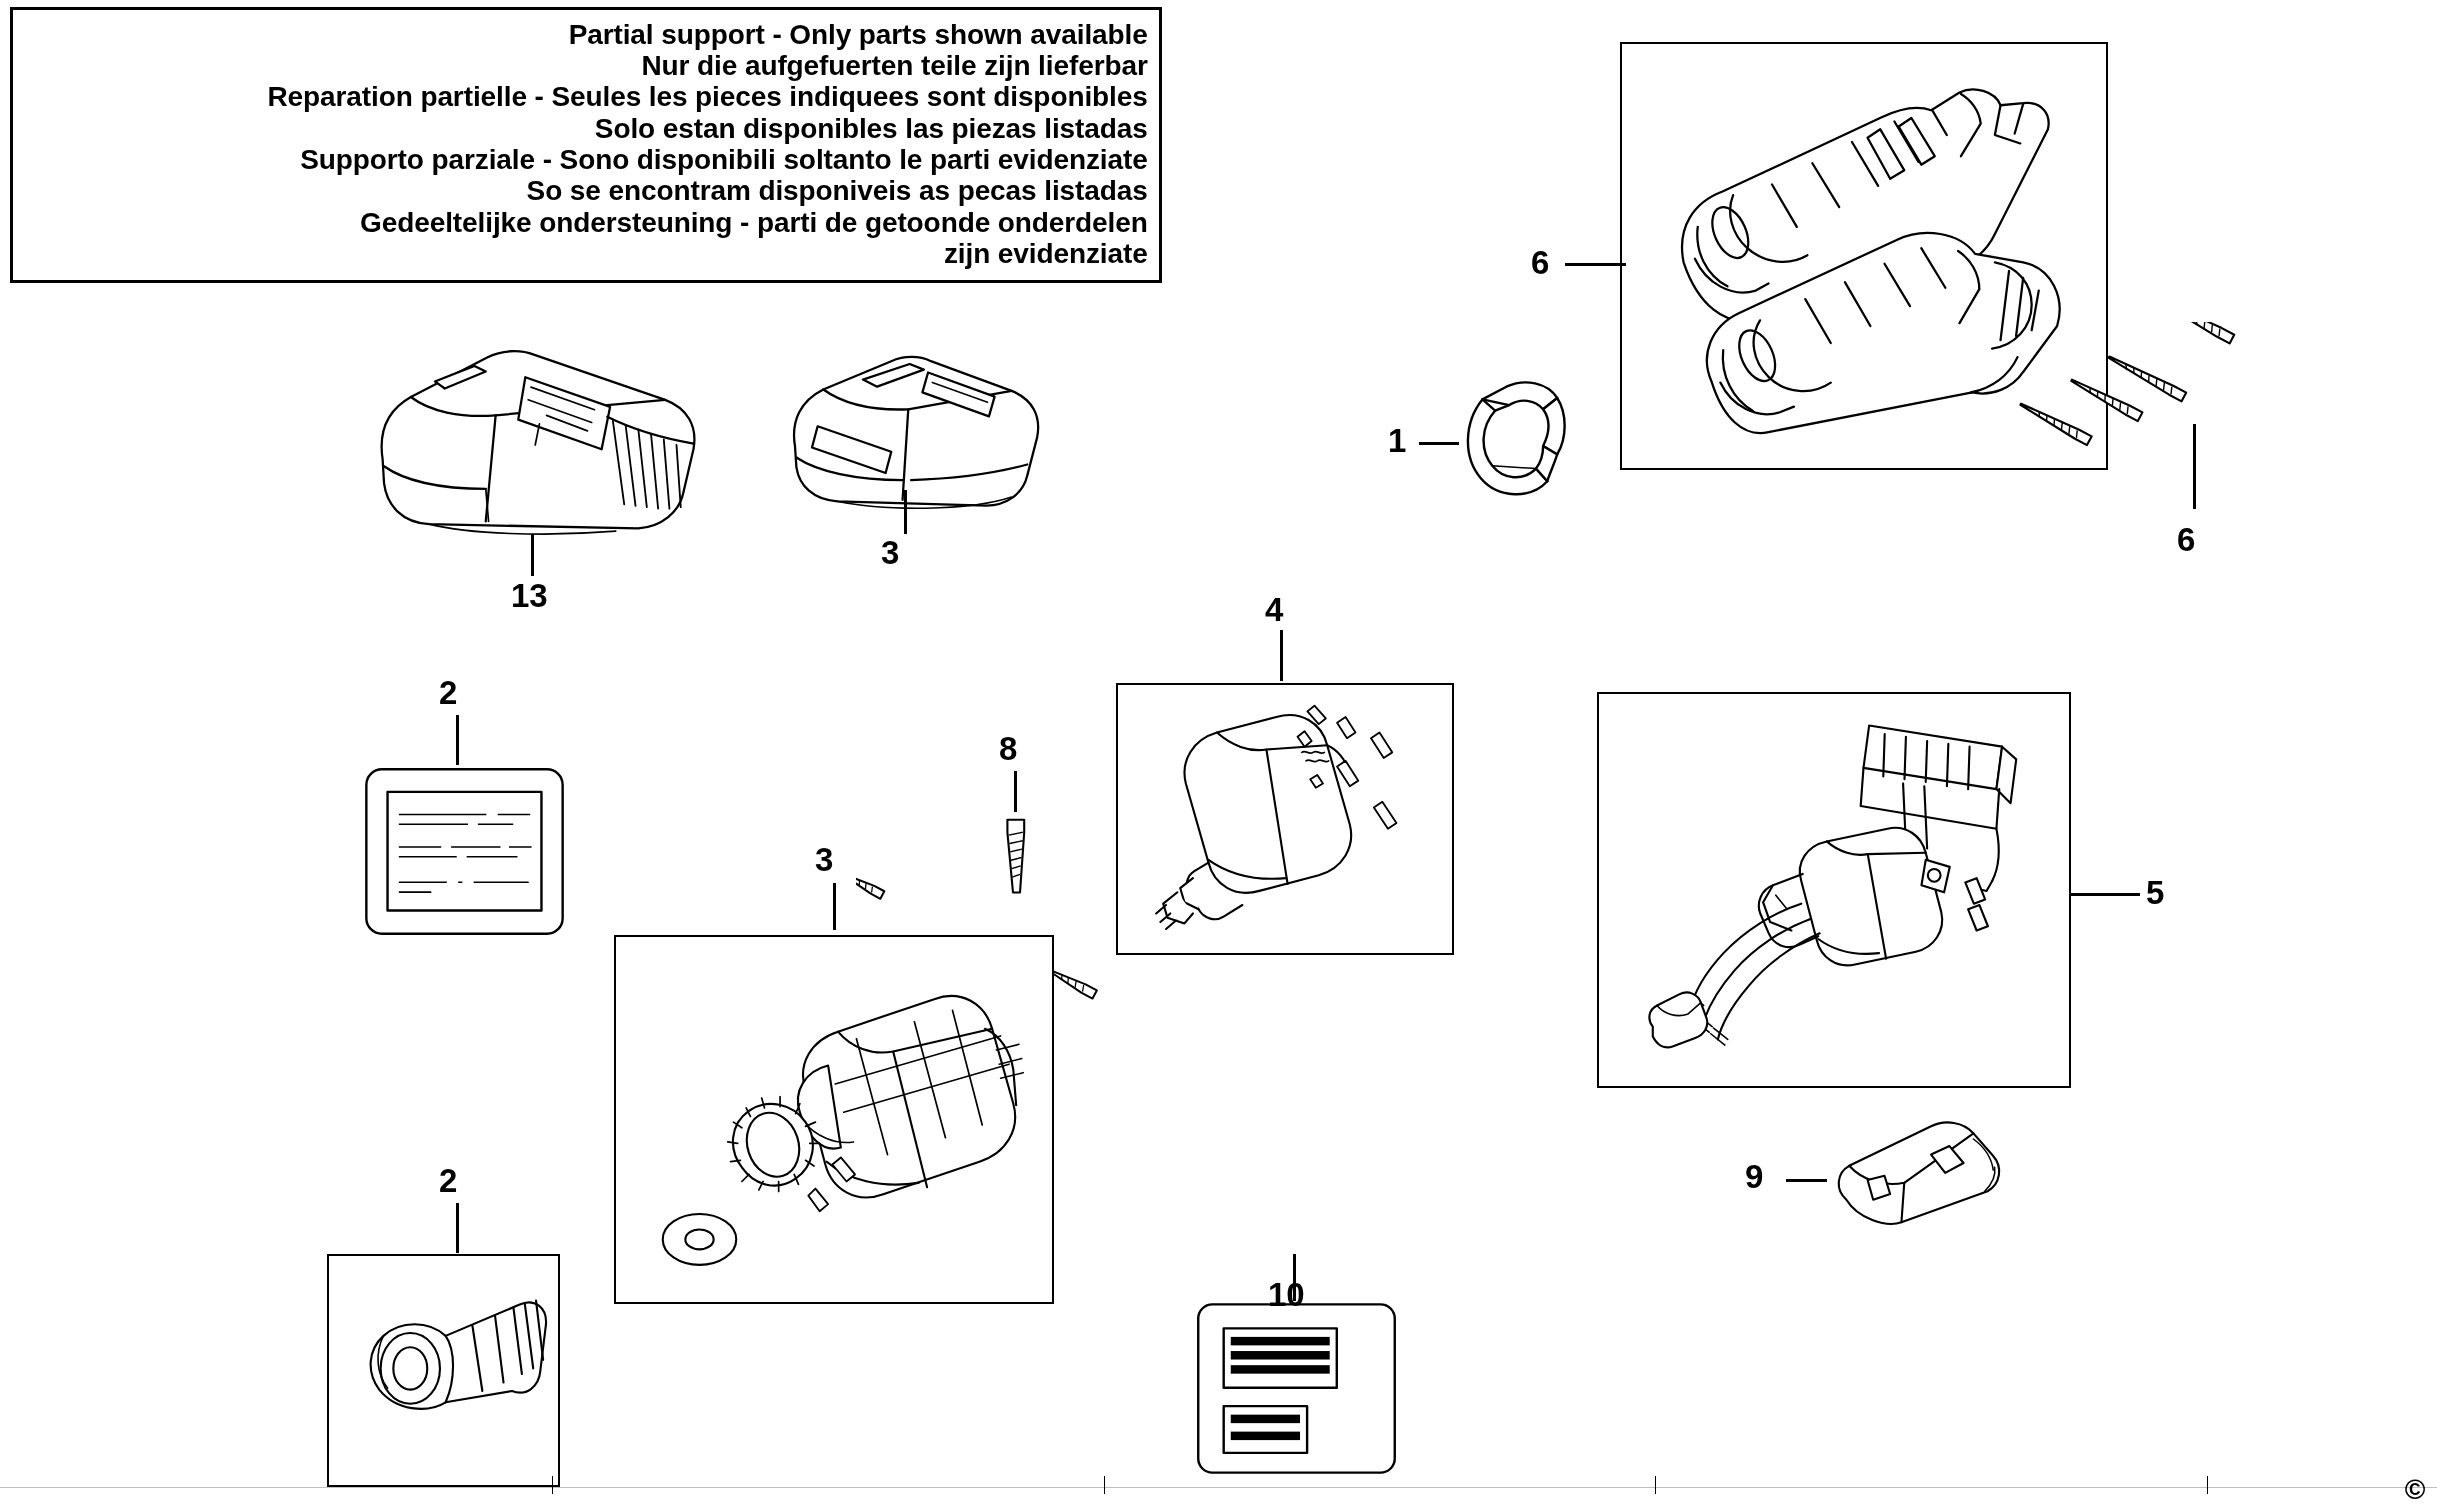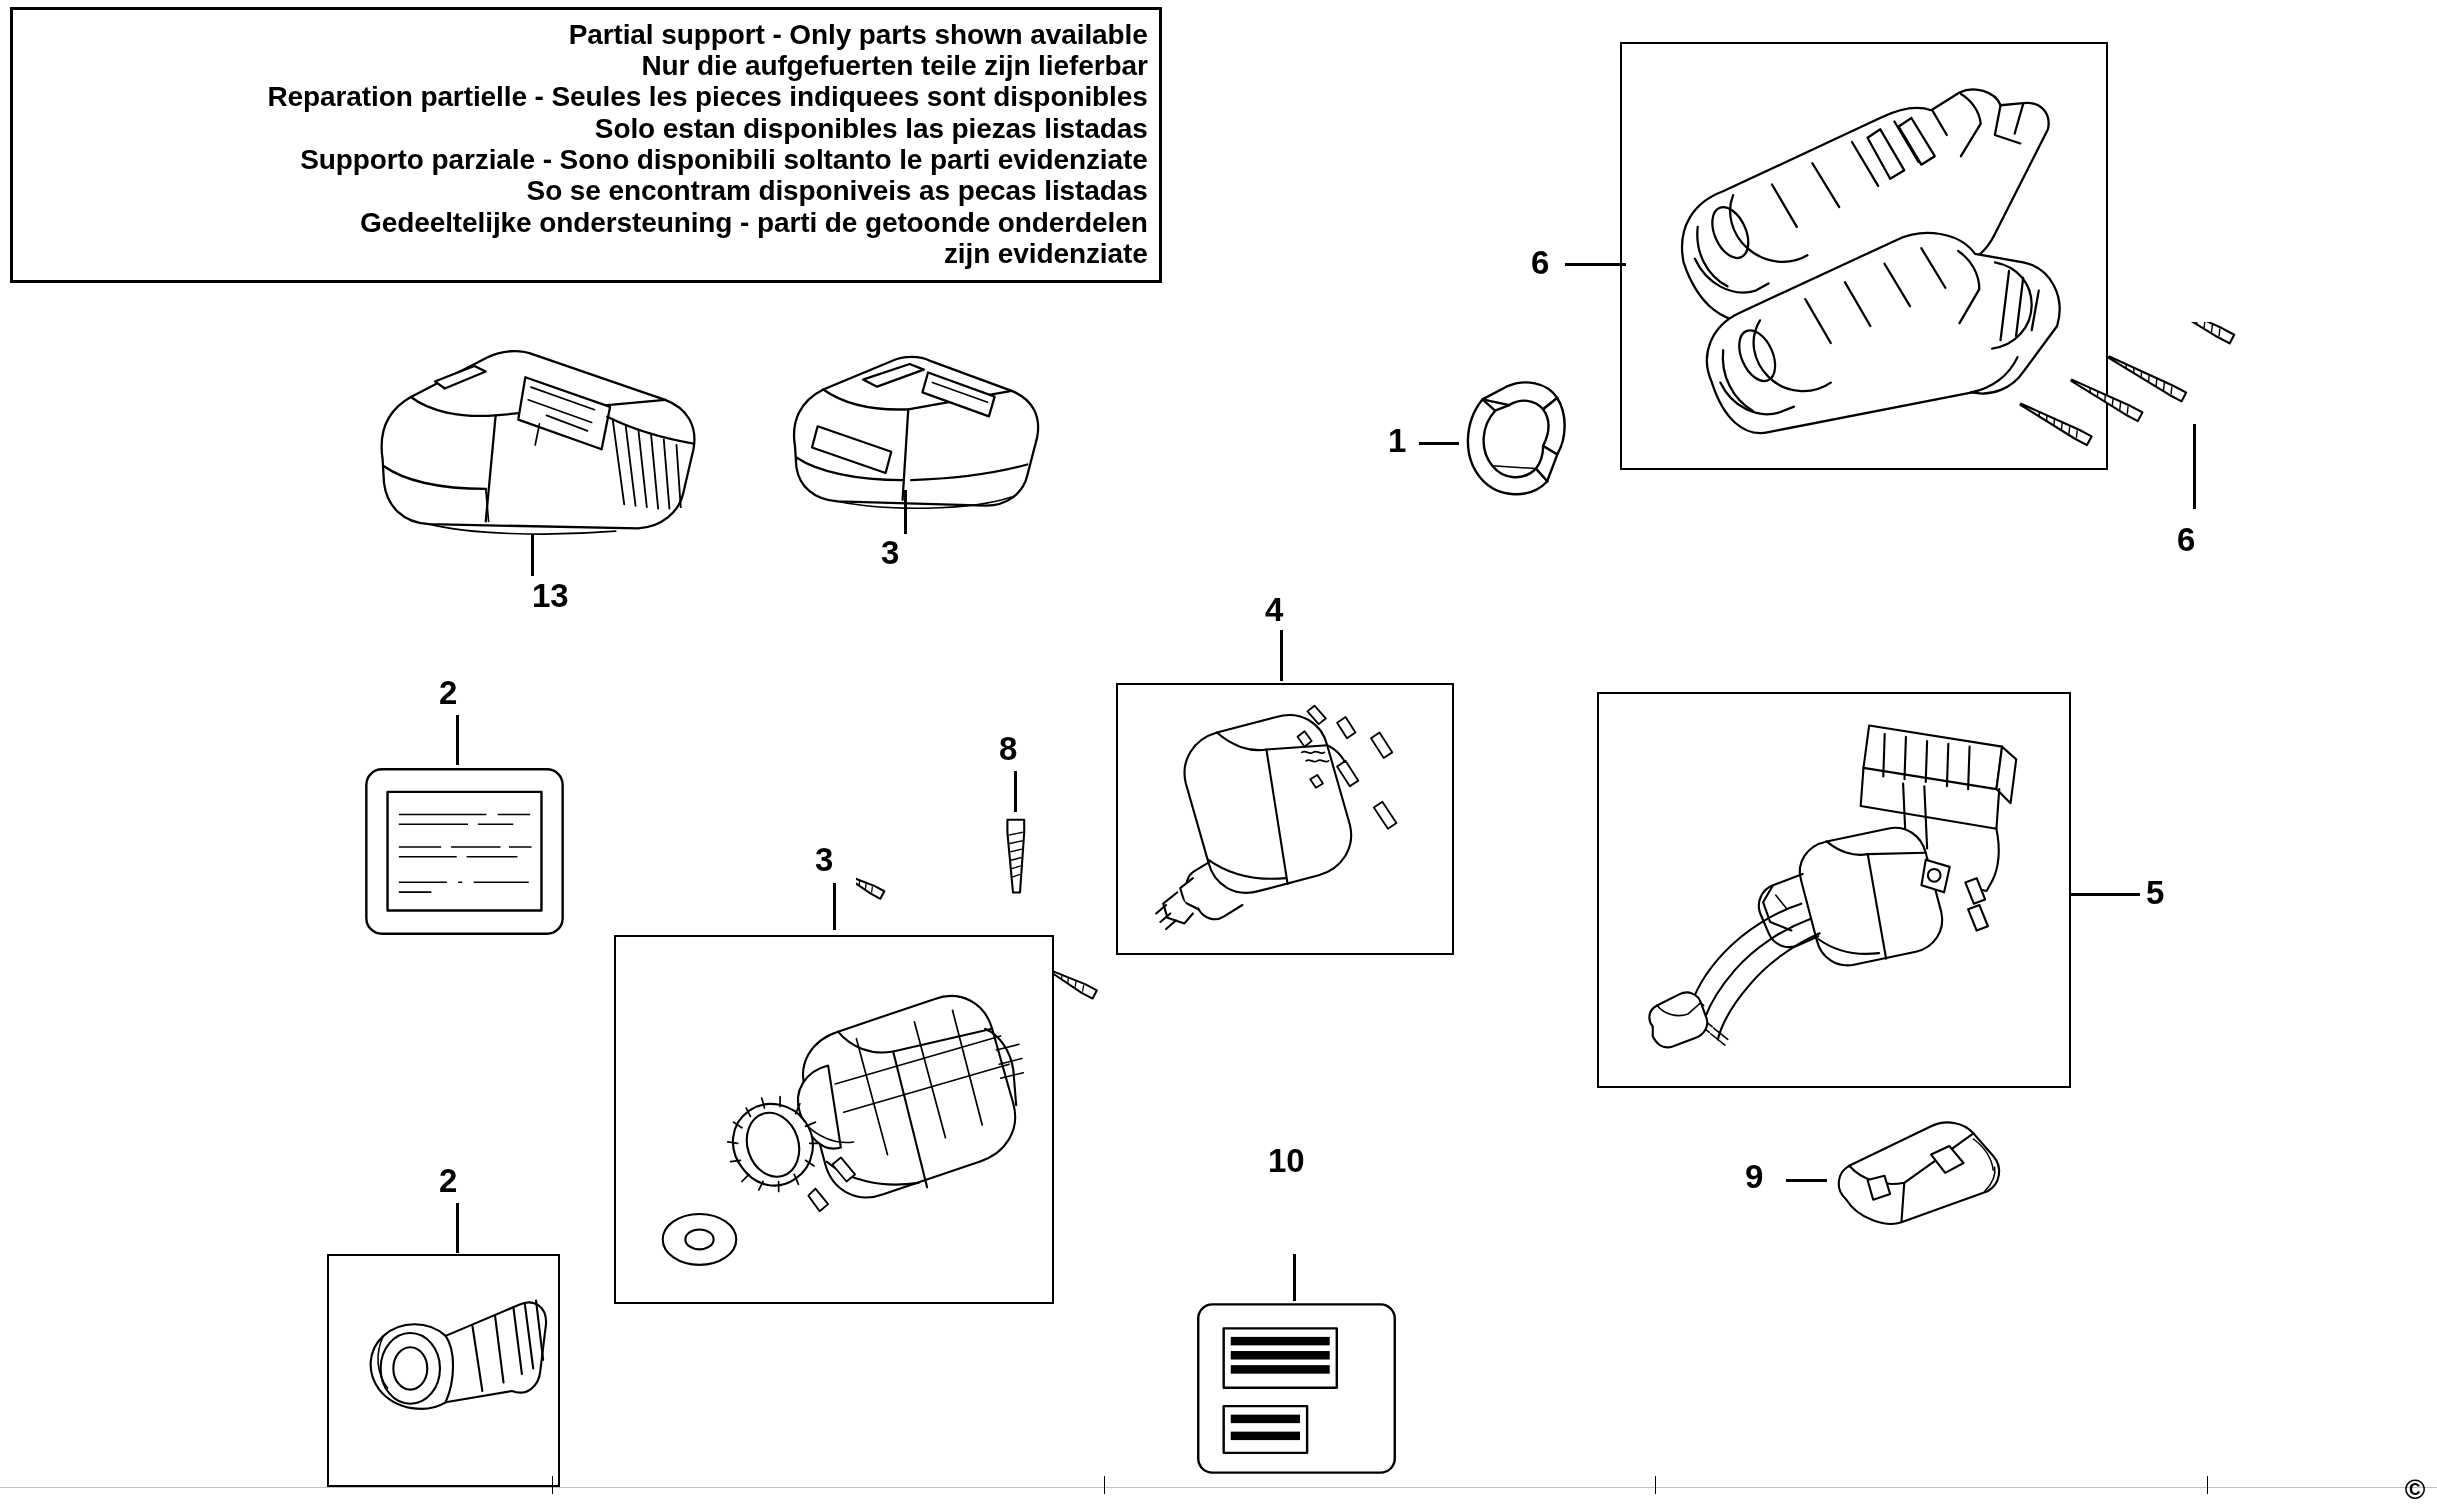--- a/index.html
+++ b/index.html
@@ -222,21 +222,21 @@
         <path d="M410 145 L420 250" fill="none" stroke-width="2.6"></path>
         <path d="M428 152 L436 250" fill="none" stroke-width="2.6"></path>
         <path d="M446 160 L452 248" fill="none" stroke-width="2.6"></path>
         <path d="M348 120 C392 142 436 152 470 158" fill="none"></path>
         <path d="M176 222 L180 268" fill="none" stroke-width="2.4"></path>
         <path d="M96 272 C150 286 260 290 360 282" fill="none" stroke-width="2.4"></path>
       </g>
     </svg>
   </div>
   <div class="leader v" style="left:531px; top:534px; height:42px;"></div>
-  <div class="callout" style="left:511px; top:579px;margin-left:21px;">13</div>
+  <div class="callout" style="left:511px; top:579px;">13</div>
 
   <div class="art" style="left:778px; top:347px;">
     <svg width="269" height="177" viewBox="0 0 380 250">
       <g fill="#fff" stroke="#000" stroke-width="3.2" stroke-linejoin="round" stroke-linecap="round">
         <path d="M24 140 C18 104 32 76 64 60 L160 20 C178 12 200 12 216 20 L330 62 C360 74 372 98 366 128 L352 182 C346 208 322 224 294 224 L84 218 C50 216 30 196 26 170 Z"></path>
         <path d="M64 60 C92 80 134 90 184 88 L330 62" fill="none"></path>
         <path d="M184 88 L176 216" fill="none"></path>
         <path d="M26 156 C56 176 110 188 176 188" fill="none"></path>
         <path d="M188 188 C250 186 308 178 352 166" fill="none"></path>
         <path d="M120 46 L186 24 L206 32 L140 56 Z"></path>
@@ -467,21 +467,21 @@
         <rect x="52" y="52" width="140" height="12" fill="#000" stroke="none"></rect>
         <rect x="52" y="72" width="140" height="12" fill="#000" stroke="none"></rect>
         <rect x="52" y="92" width="140" height="12" fill="#000" stroke="none"></rect>
         <rect x="42" y="150" width="118" height="66"></rect>
         <rect x="52" y="162" width="98" height="12" fill="#000" stroke="none"></rect>
         <rect x="52" y="186" width="98" height="12" fill="#000" stroke="none"></rect>
       </g>
     </svg>
   </div>
   <div class="leader v" style="left:1293px; top:1254px; height:47px;"></div>
-  <div class="callout" style="left:1268px; top:1144px;">10</div>
+  <div class="callout" style="left:1268px; top:1278px;">10</div>
 
   <div id="bottomrule"></div>
   <div class="tick" style="left:552px; bottom:14px;"></div>
   <div class="tick" style="left:1104px; bottom:14px;"></div>
   <div class="tick" style="left:1655px; bottom:14px;"></div>
   <div class="tick" style="left:2207px; bottom:14px;"></div>
 
   <div id="copyright">©</div>
 
 </div>

